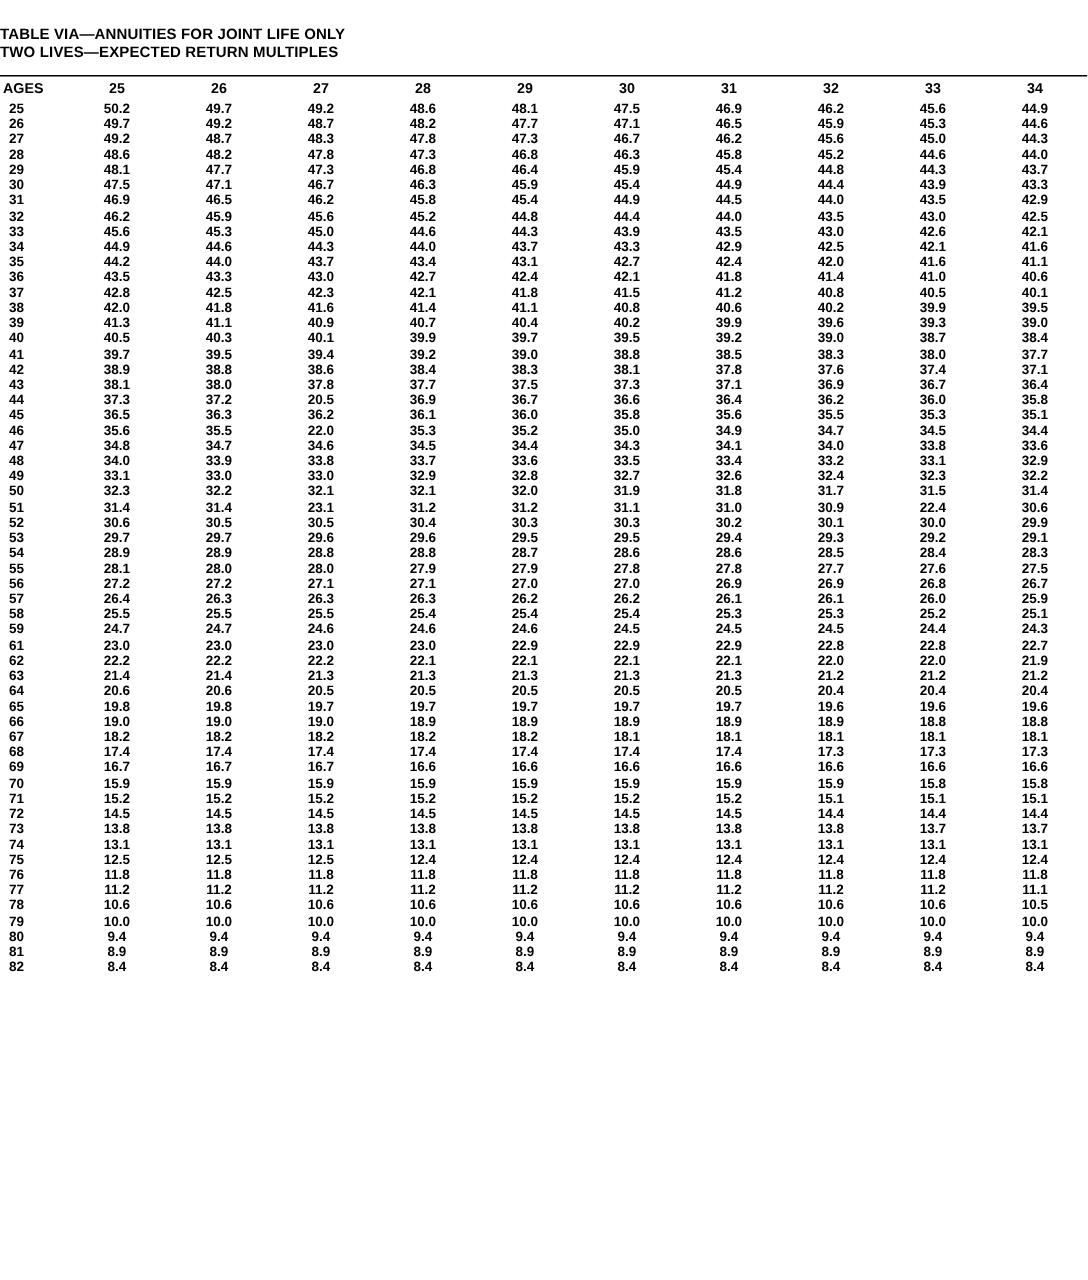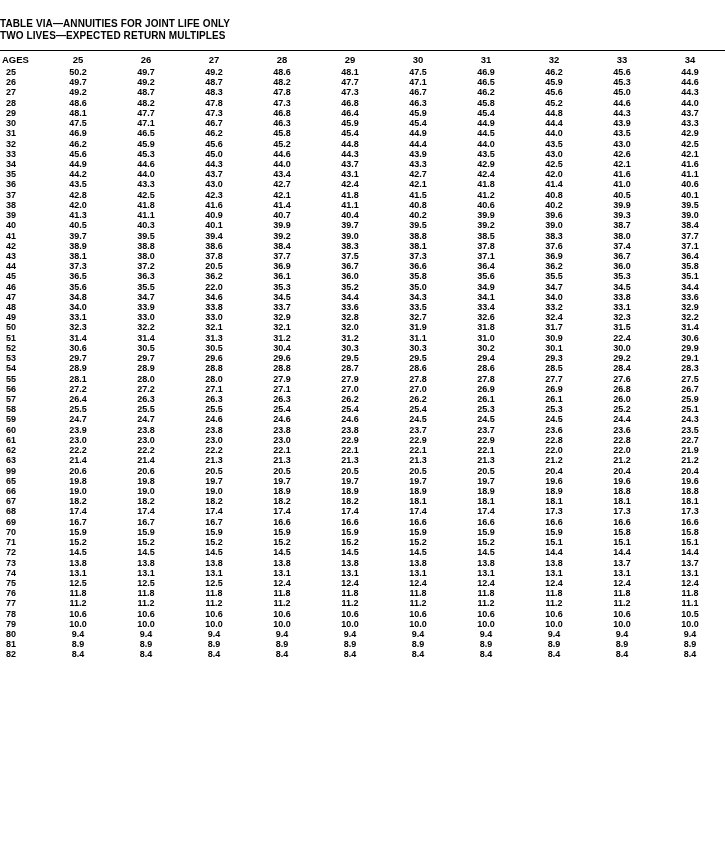--- a/index.html
+++ b/index.html
@@ -453,21 +453,21 @@
           <td>31.9</td>
           <td>31.8</td>
           <td>31.7</td>
           <td>31.5</td>
           <td>31.4</td>
         </tr>
         <tr class="row">
           <td class="age-cell">51</td>
           <td>31.4</td>
           <td>31.4</td>
-          <td>31.3</td>
+          <td>23.1</td>
           <td>31.2</td>
           <td>31.2</td>
           <td>31.1</td>
           <td>31.0</td>
           <td>30.9</td>
           <td>22.4</td>
           <td>30.6</td>
         </tr>
         <tr class="row">
           <td class="age-cell">52</td>
@@ -567,33 +567,20 @@
           <td>24.6</td>
           <td>24.6</td>
           <td>24.6</td>
           <td>24.5</td>
           <td>24.5</td>
           <td>24.5</td>
           <td>24.4</td>
           <td>24.3</td>
         </tr>
         <tr class="row">
-          <td class="age-cell">60</td>
-          <td>23.9</td>
-          <td>23.8</td>
-          <td>23.8</td>
-          <td>23.8</td>
-          <td>23.8</td>
-          <td>23.7</td>
-          <td>23.7</td>
-          <td>23.6</td>
-          <td>23.6</td>
-          <td>23.5</td>
-        </tr>
-        <tr class="row">
           <td class="age-cell">61</td>
           <td>23.0</td>
           <td>23.0</td>
           <td>23.0</td>
           <td>23.0</td>
           <td>22.9</td>
           <td>22.9</td>
           <td>22.9</td>
           <td>22.8</td>
           <td>22.8</td>
@@ -619,21 +606,21 @@
           <td>21.3</td>
           <td>21.3</td>
           <td>21.3</td>
           <td>21.3</td>
           <td>21.3</td>
           <td>21.2</td>
           <td>21.2</td>
           <td>21.2</td>
         </tr>
         <tr class="row">
-          <td class="age-cell">99</td>
+          <td class="age-cell">64</td>
           <td>20.6</td>
           <td>20.6</td>
           <td>20.5</td>
           <td>20.5</td>
           <td>20.5</td>
           <td>20.5</td>
           <td>20.5</td>
           <td>20.4</td>
           <td>20.4</td>
           <td>20.4</td>

